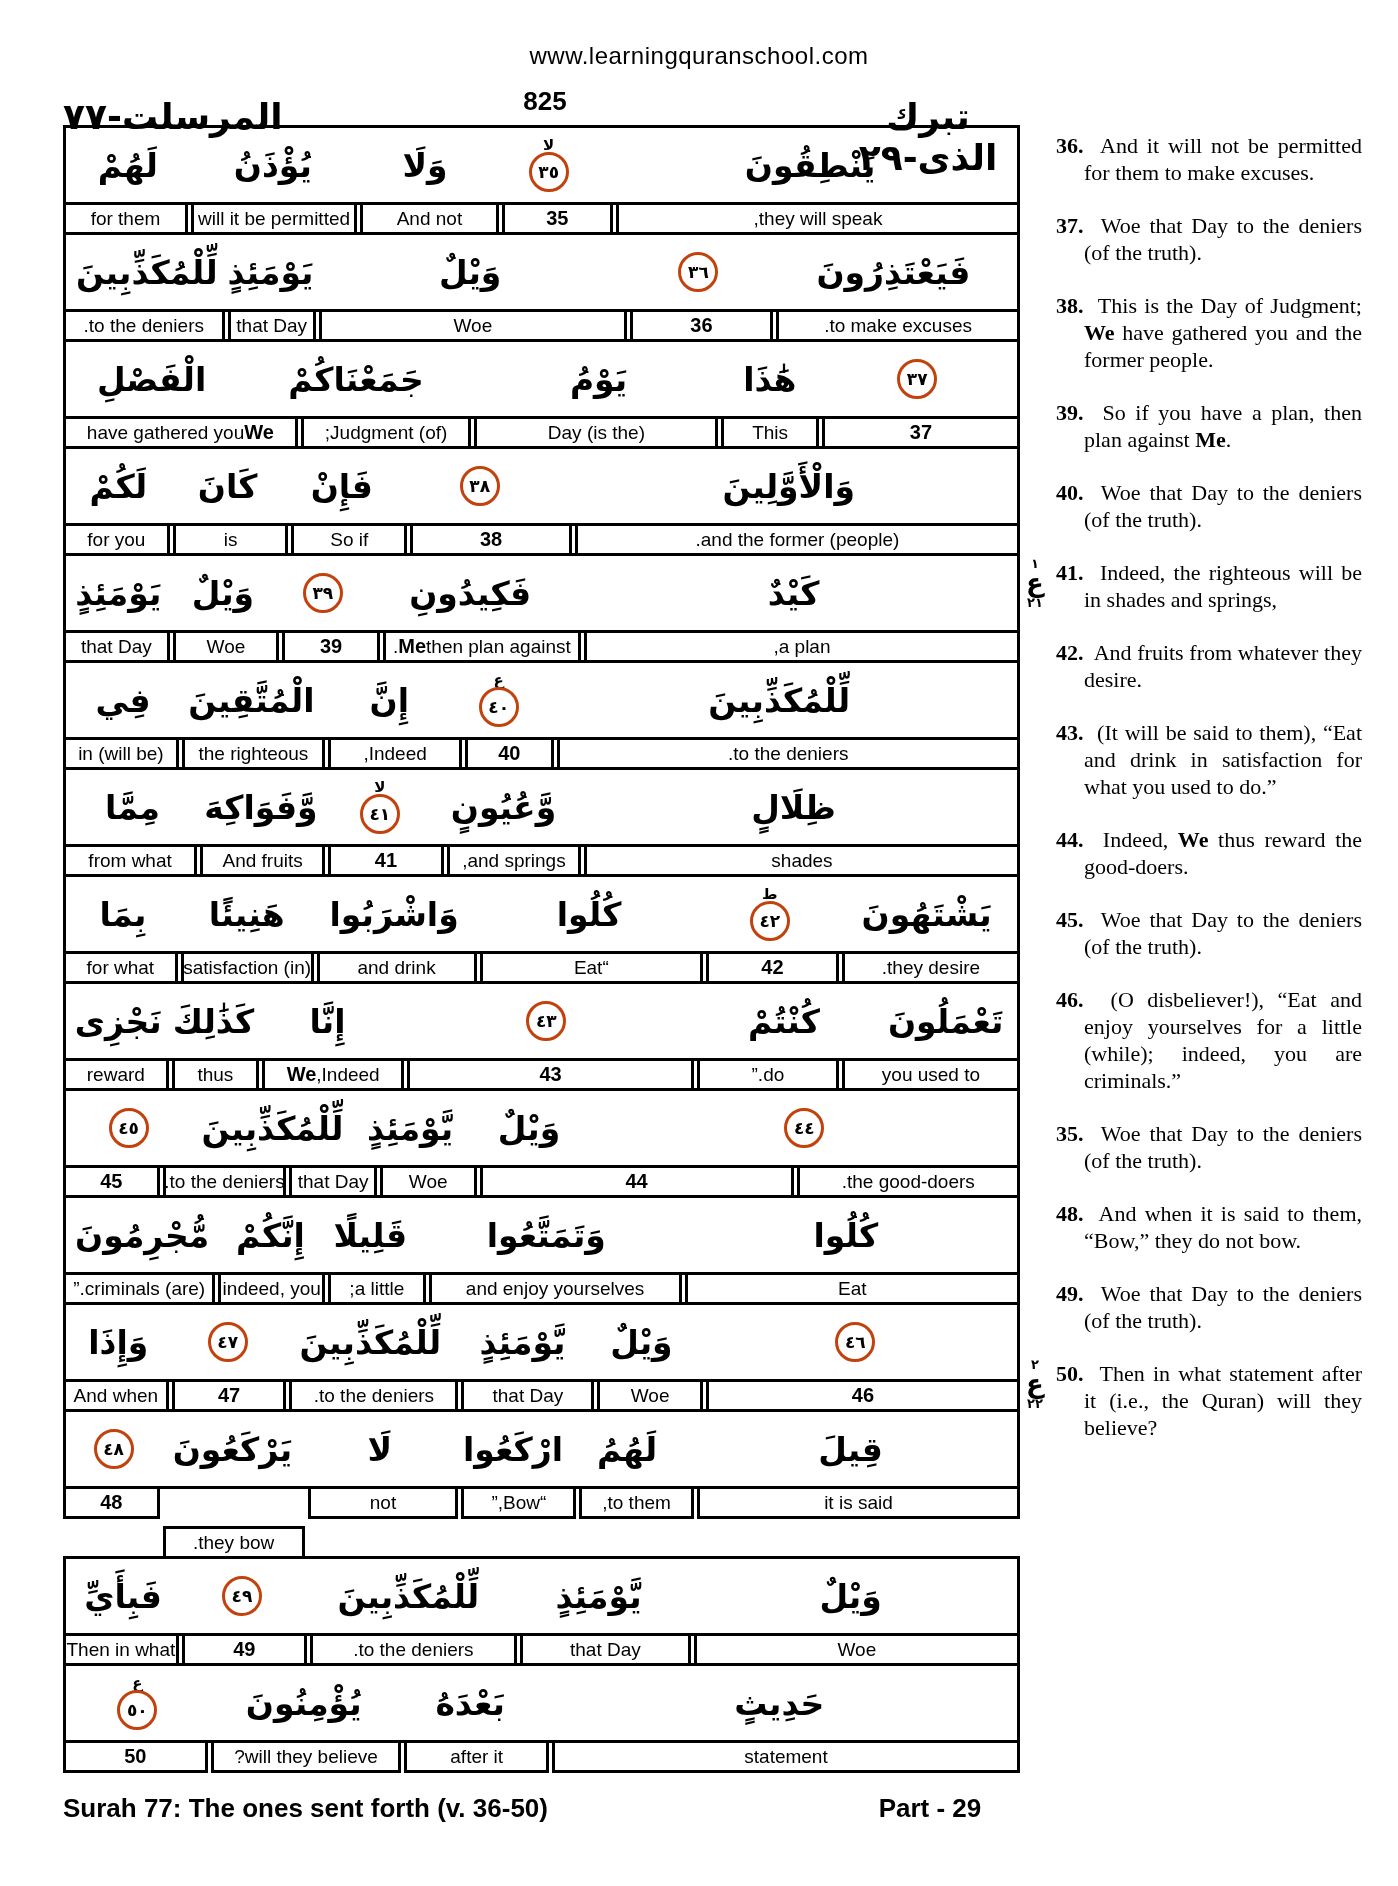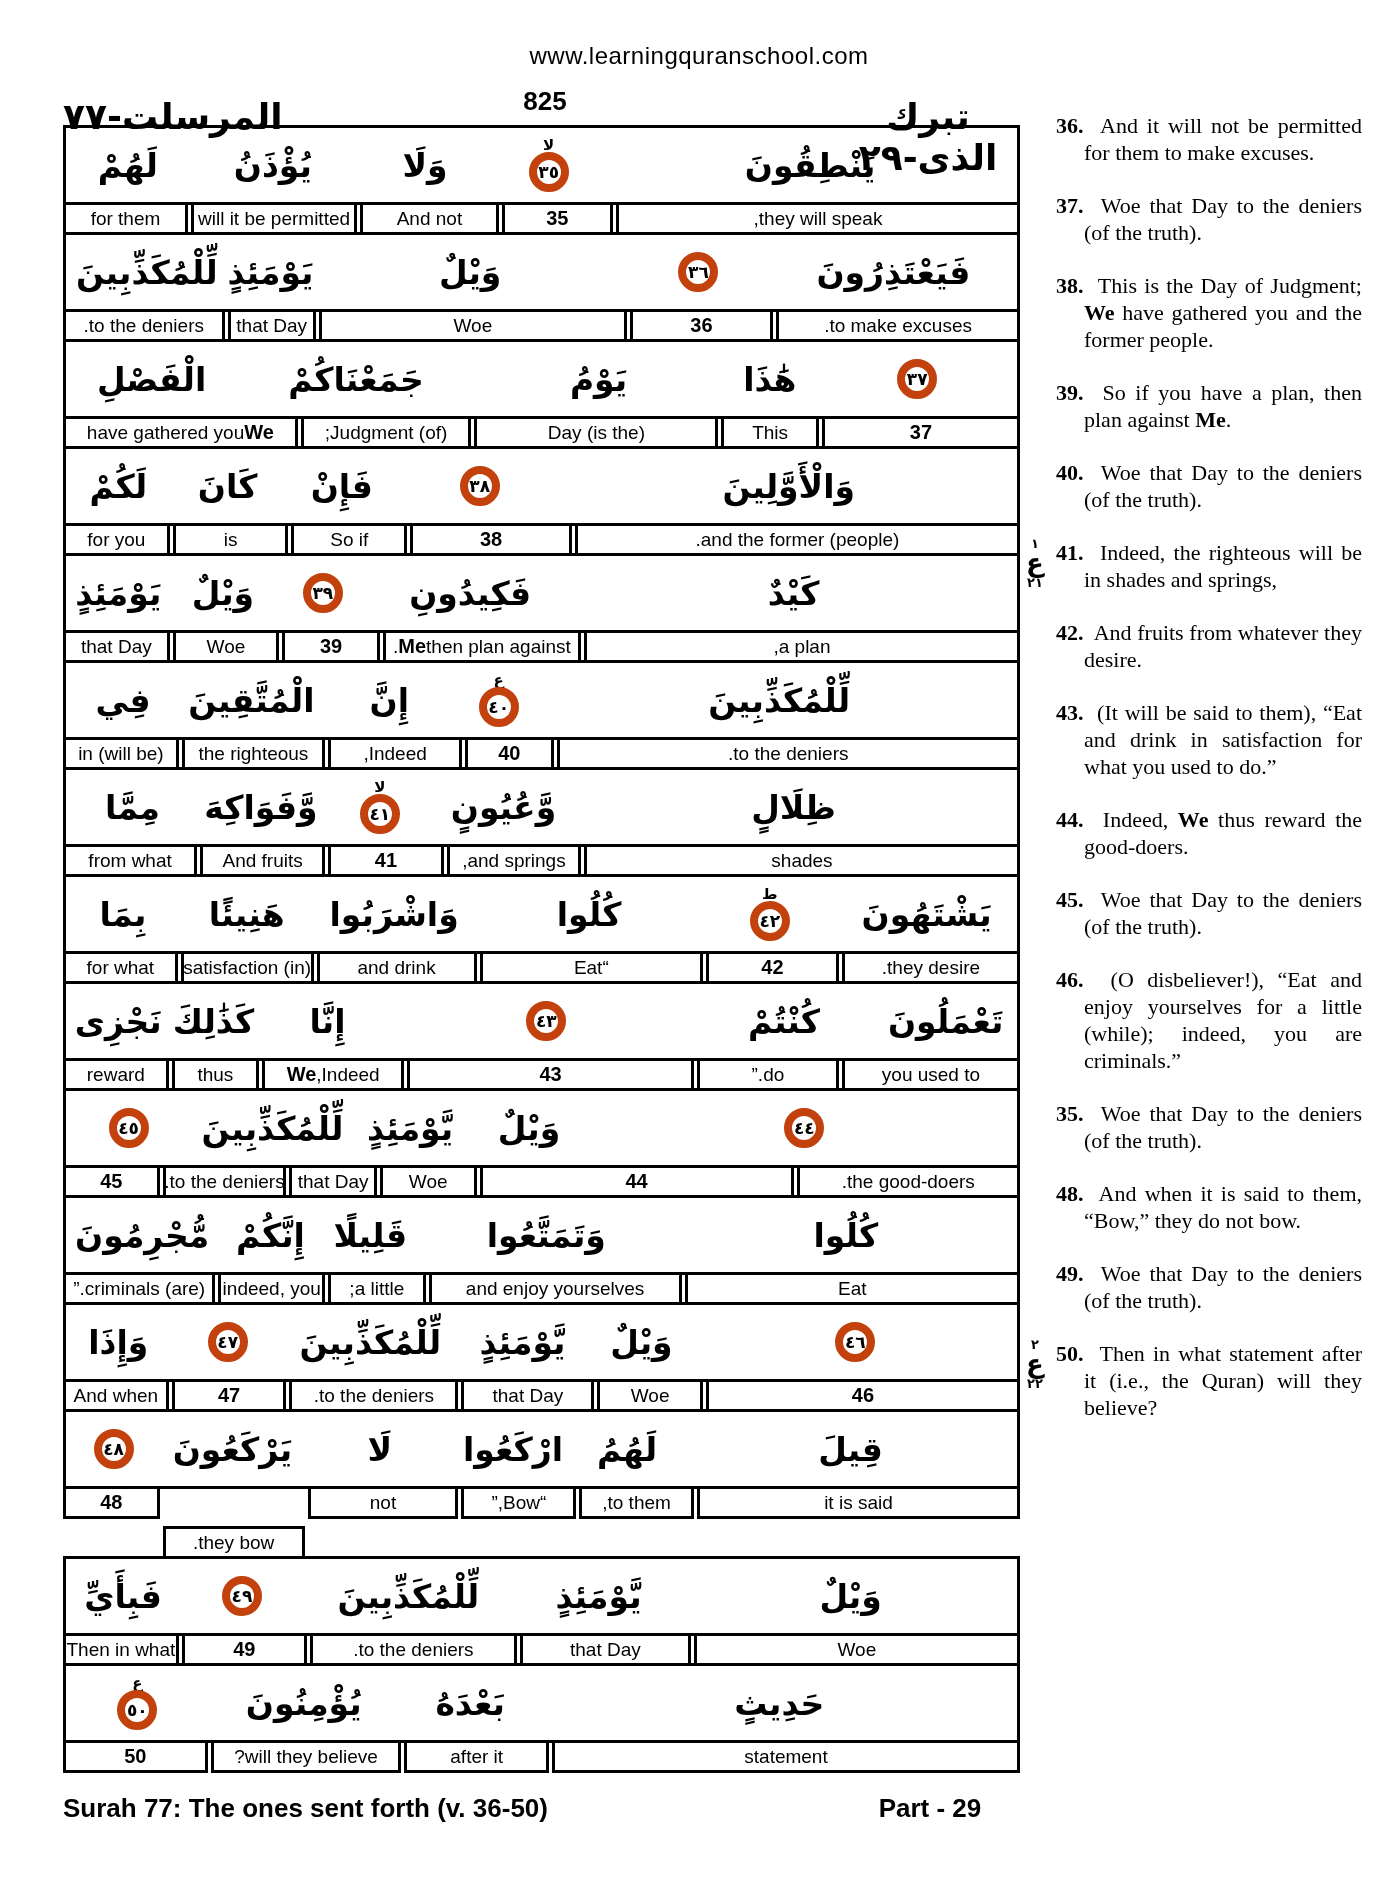--- a/index.html
+++ b/index.html
@@ -13,27 +13,27 @@
   .hdr-num{position:absolute;top:86px;left:495px;width:100px;text-align:center;font-weight:bold;font-size:26px;}
 
   
   .qtable{position:absolute;left:63px;top:125px;width:957px;}
   .t-row{margin-top:-3px;}
   .t-row:first-child{margin-top:0;}
   .t-ar{direction:rtl;display:flex;align-items:stretch;border:3px solid #000;height:80px;box-sizing:border-box;}
   .t-arcell{display:flex;flex-direction:column;align-items:center;justify-content:center;flex-basis:0;min-width:0;}
   .arword{font-family:"DejaVu Sans",sans-serif;font-weight:bold;font-size:33px;line-height:1;white-space:nowrap;}
   .numcell .mark{font-family:"DejaVu Sans",sans-serif;font-weight:bold;font-size:15px;line-height:13px;}
-  .circle{display:flex;align-items:center;justify-content:center;width:40px;height:40px;border:8px solid #c2410c;border-radius:50%;font-family:"DejaVu Sans",sans-serif;font-weight:bold;font-size:17px;box-sizing:border-box;}
+  .circle{display:flex;align-items:center;justify-content:center;width:40px;height:40px;border:3px solid #c2410c;border-radius:50%;font-family:"DejaVu Sans",sans-serif;font-weight:bold;font-size:17px;box-sizing:border-box;}
   .t-en{direction:rtl;display:flex;margin-top:-3px;gap:3px;}
   .t-cell{border:3px solid #000;height:33px;box-sizing:border-box;display:flex;align-items:center;justify-content:center;flex-basis:0;min-width:0;font-size:19px;white-space:nowrap;overflow:hidden;background:#fff;}
   .t-cell b{font-size:20px;}
 
   
-  .sidebar{position:absolute;left:1056px;top:112px;width:306px;font-family:"Liberation Serif",serif;font-size:22px;line-height:27px;text-align:justify;}
+  .sidebar{position:absolute;left:1056px;top:132px;width:306px;font-family:"Liberation Serif",serif;font-size:22px;line-height:27px;text-align:justify;}
   .verse{padding-left:28px;text-indent:-28px;margin-bottom:26px;position:relative;}
   .vnum{font-weight:bold;}
   .ruku{position:absolute;left:-36px;top:-2px;width:30px;text-align:center;font-family:"DejaVu Sans",sans-serif;font-weight:bold;line-height:1;text-indent:0;}
   .ruku .r-top,.ruku .r-bot{font-size:13px;display:block;}
   .ruku .r-mid{font-size:26px;display:block;}
 
   .footer-left{position:absolute;left:63px;top:1793px;font-weight:bold;font-size:26px;}
   .footer-right{position:absolute;left:850px;top:1793px;width:160px;text-align:center;font-weight:bold;font-size:26px;}
 </style>
 </head>

